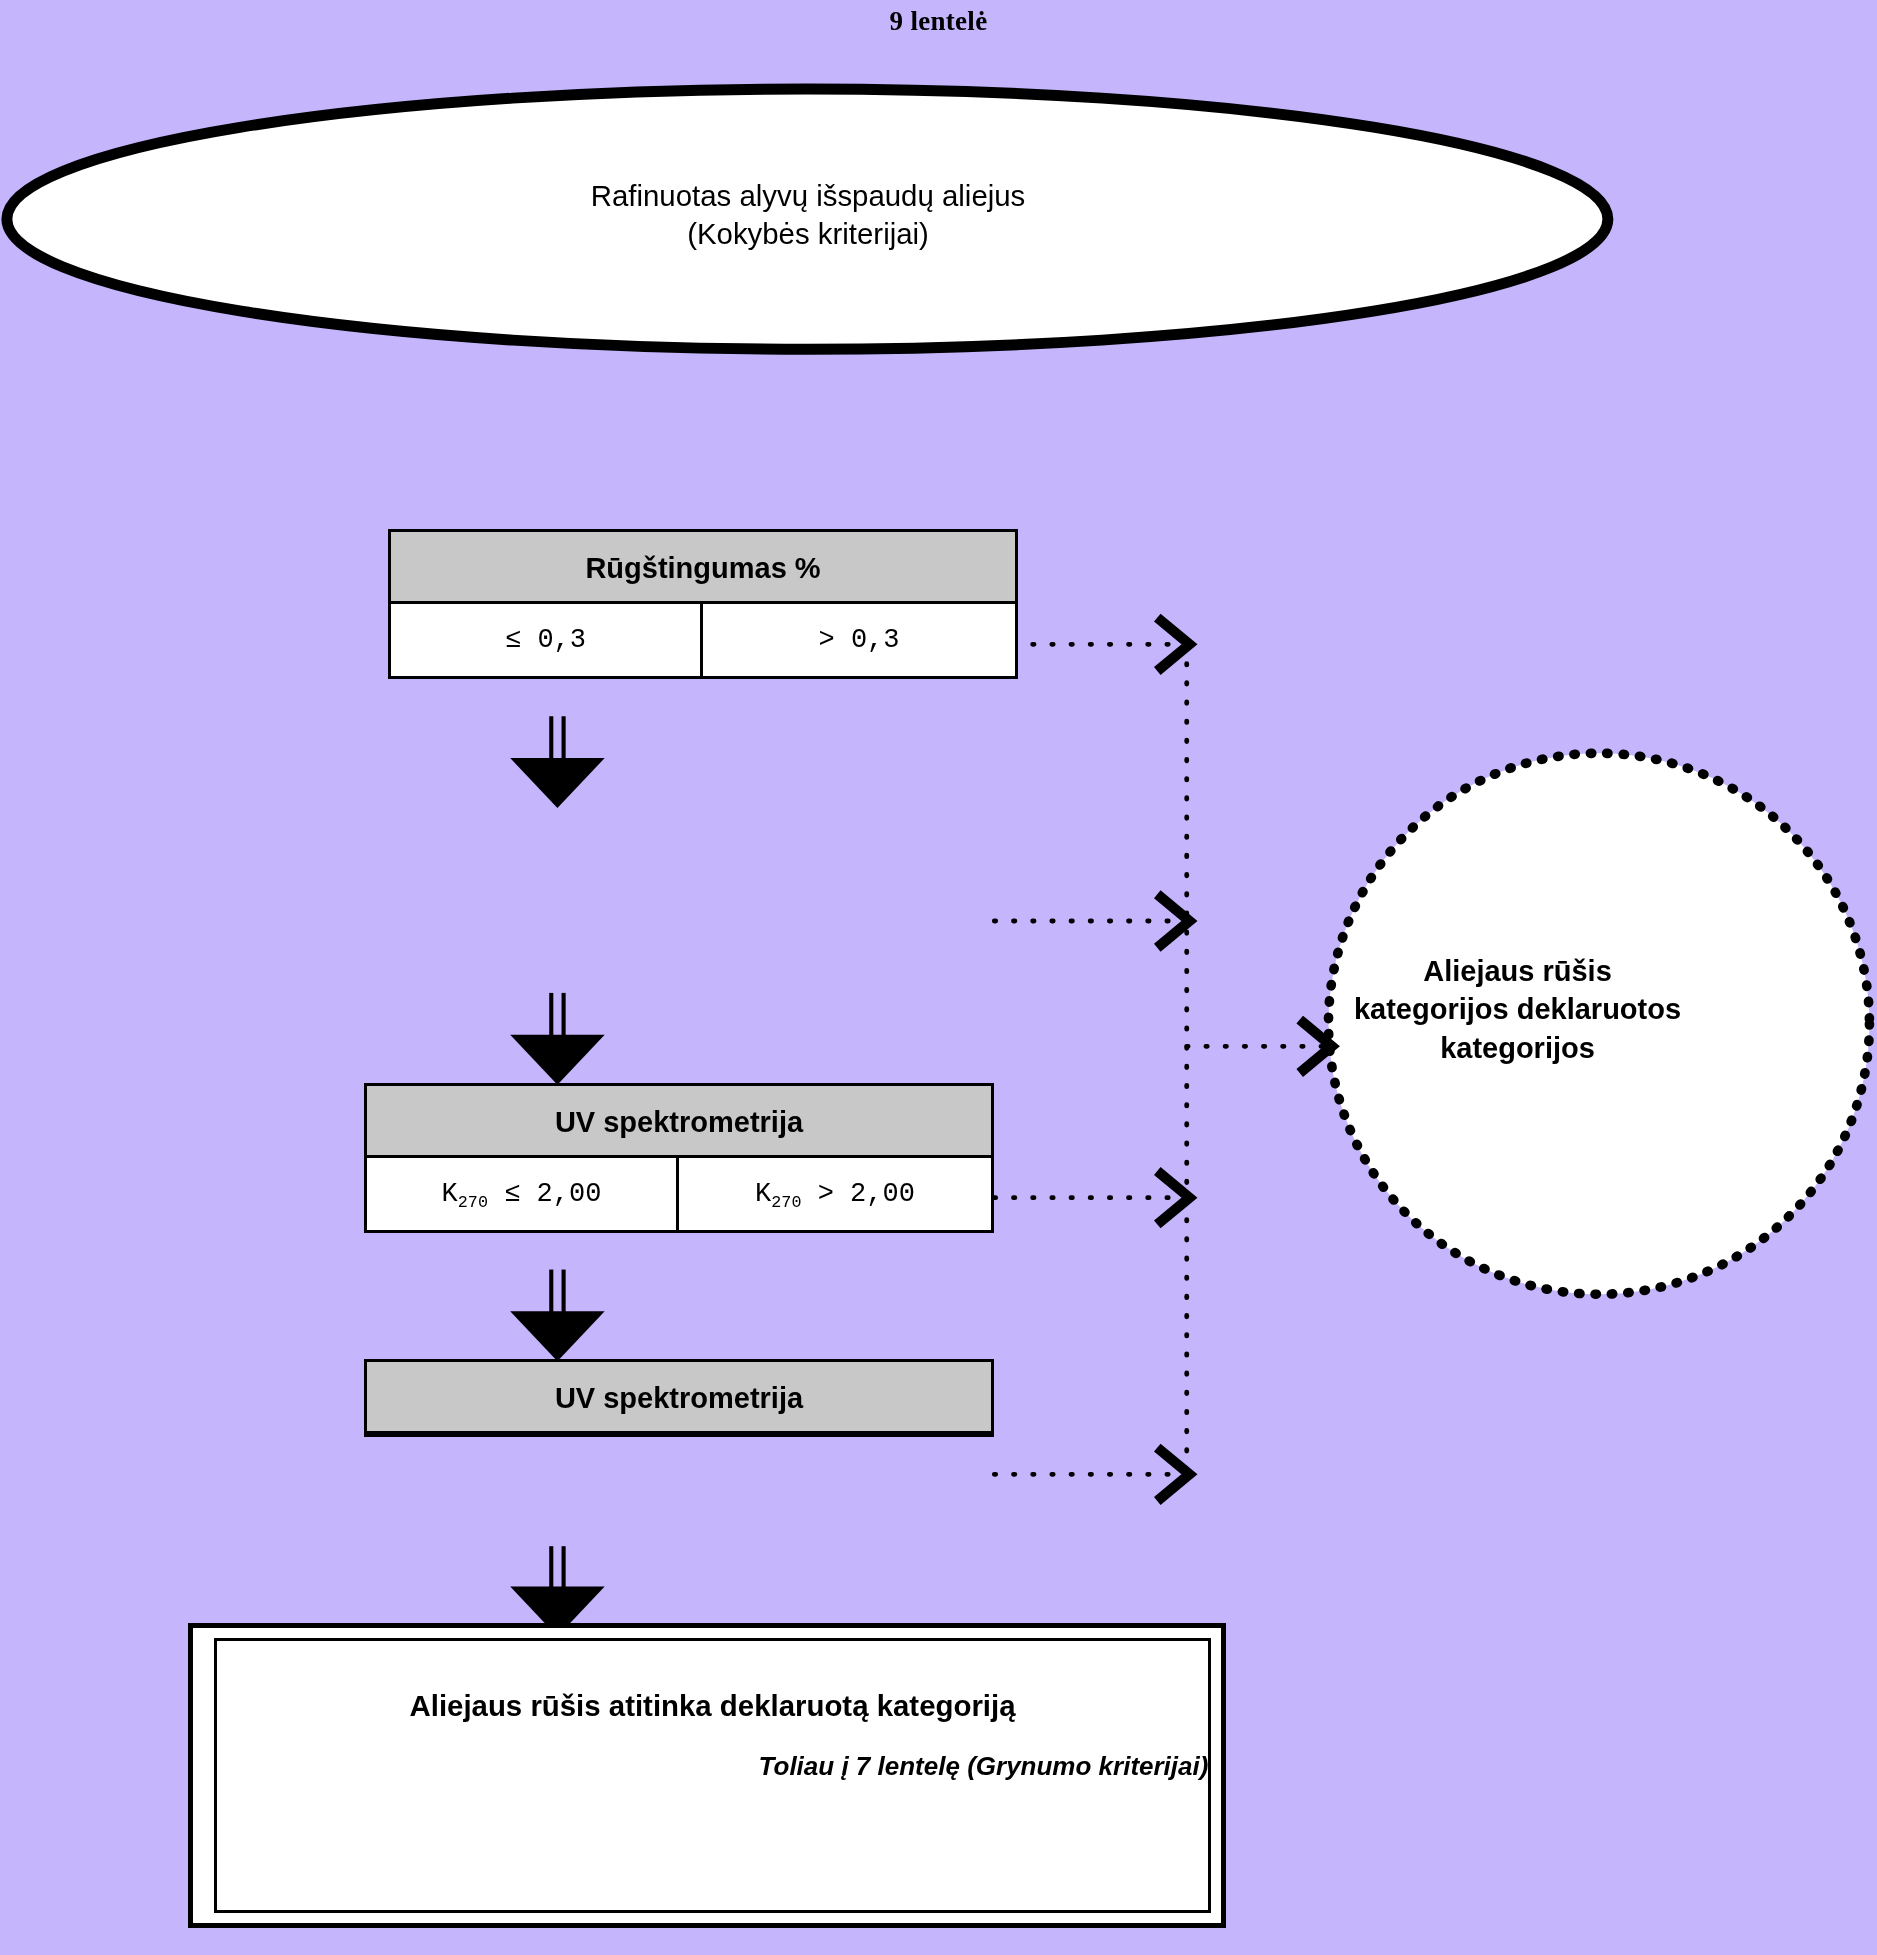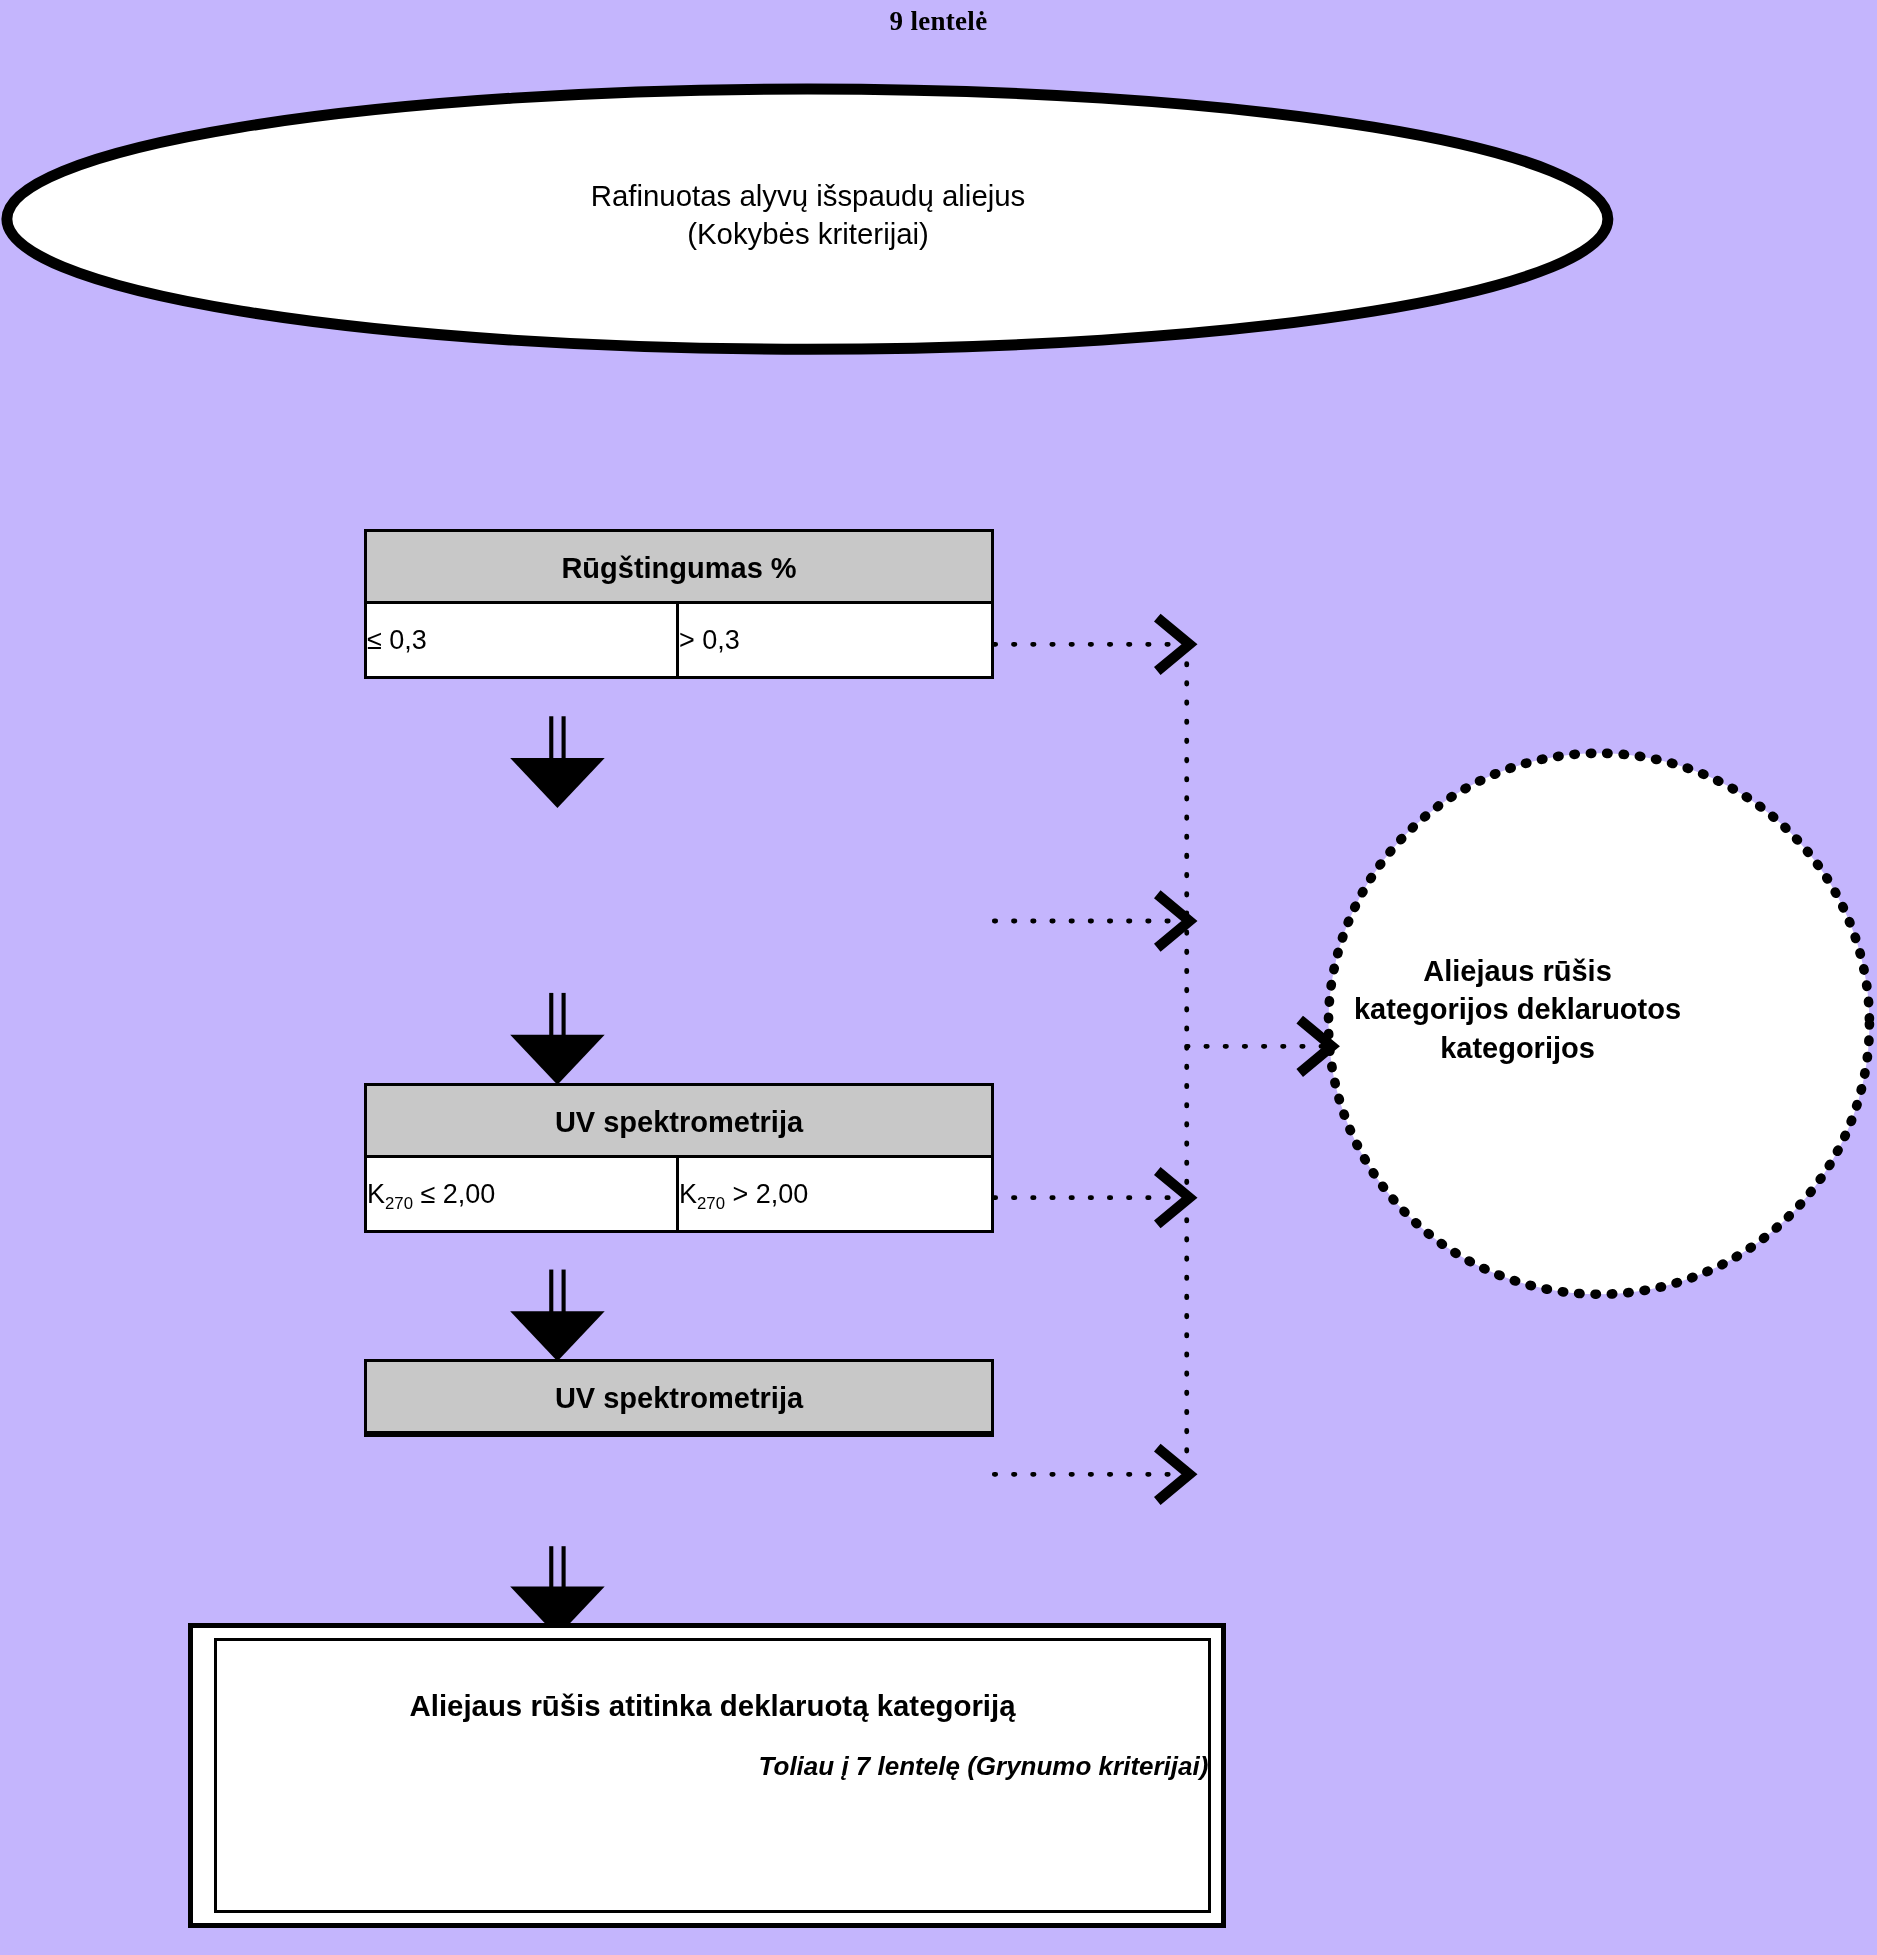--- a/index.html
+++ b/index.html
@@ -70,23 +70,25 @@
     border-bottom: 3.4px solid #000;
     box-sizing: border-box;
     white-space: nowrap;
   }
   .decision-row {
     display: flex;
     height: 72px;
   }
   .decision-cell {
     flex: 1 1 50%;
+    text-align: center;
     line-height: 72px;
     font-size: 27px;
     white-space: nowrap;
+    font-family: Liberation Mono, monospace;
   }
   .decision-cell.left {
     border-right: 3.4px solid #000;
     box-sizing: border-box;
   }
   sub { font-size: 0.62em; }
 
   
   #final-box-outer {
     left: 188px;
@@ -195,21 +197,21 @@
       <polyline points="1690,2114 1737,2153 1690,2192"></polyline>
       <polyline points="1898,1489 1945,1528 1898,1567"></polyline>
     </g>
   </svg>
 
   <div class="abs" id="ellipse-text">
     <div>Rafinuotas alyvų išspaudų aliejus</div>
     <div>(Kokybės kriterijai)</div>
   </div>
 
-  <div class="abs decision-box" style="top:529px;">
+  <div class="abs decision-box" style="top:529px;margin-left:24px;">
     <div class="decision-header">Rūgštingumas %</div>
     <div class="decision-row">
       <div class="decision-cell left">≤ 0,3</div>
       <div class="decision-cell">&gt; 0,3</div>
     </div>
   </div>
 
 
   <div class="abs decision-box" style="top:1083px;">
     <div class="decision-header">UV spektrometrija</div>

